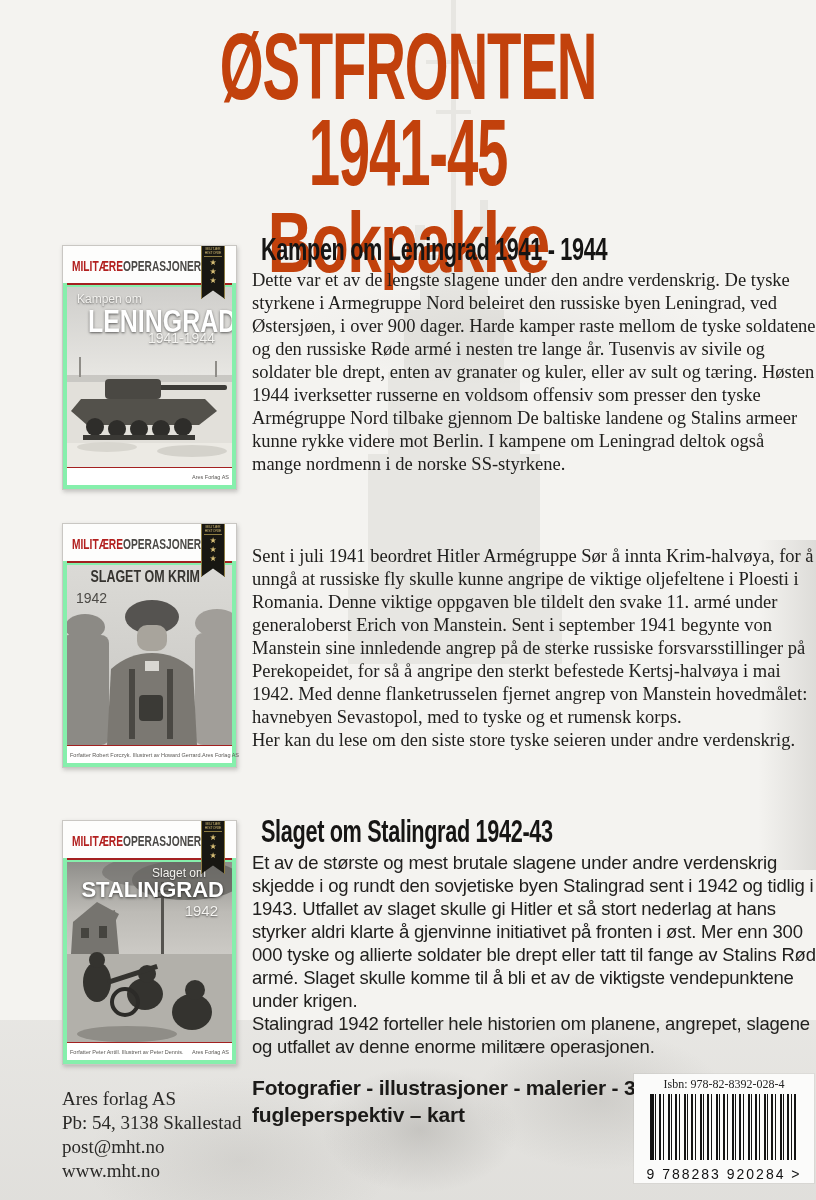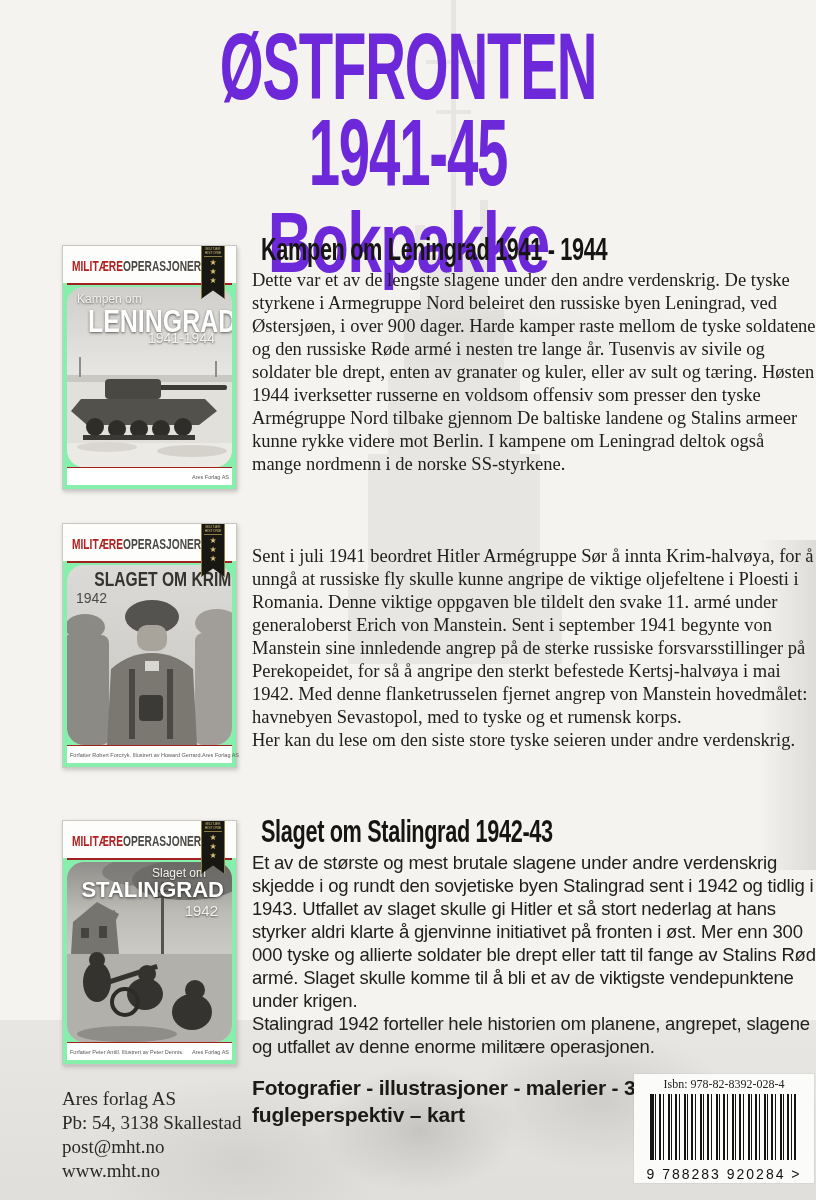--- a/index.html
+++ b/index.html
@@ -21,21 +21,21 @@
   }
   .ghost-right-mid {
     left:758px; top:540px; width:58px; height:330px;
     background:linear-gradient(90deg, rgba(130,128,122,0), rgba(130,128,122,.20));
   }
   .ghost-behind-text {
     left:250px; top:250px; width:560px; height:150px;
     background:radial-gradient(280px 70px at 45% 55%, rgba(140,138,130,.10), rgba(140,138,130,0) 75%);
   }
   
-  .poster-title { position:absolute; left:0; top:24px; width:816px; text-align:center; color:#6d28d9; }
+  .poster-title { position:absolute; left:0; top:24px; width:816px; text-align:center; color:#c2410c; }
   .poster-title .l1, .poster-title .l2 { display:block; line-height:.92; font-weight:900; }
   .poster-title .l1 span, .poster-title .l2 span { display:inline-block; transform-origin:center; }
   .poster-title .l1 span { font-size:94px; letter-spacing:-2px; transform:scaleX(.60); }
   .poster-title .l2 span { font-size:86px; letter-spacing:-2px; transform:scaleX(.72); }
   .poster-title .l2 { margin-top:6px; }
   
   .cover {
     position:absolute; left:62px; width:173px; height:243px; background:#86efac;
     border:1px solid #c9c7c3; box-shadow:1px 2px 4px rgba(60,58,54,.25);
   }
@@ -45,29 +45,29 @@
   .series .sq { display:inline-block; transform:scaleX(.68); transform-origin:left center; }
   .red-rule { position:absolute; left:4px; right:4px; top:37px; height:2px; background:#a32020; }
   .badge {
     position:absolute; right:11px; top:0; width:22px; height:52px; z-index:4;
     background:#181712; border:1px solid #8d7c42; border-top:none;
     clip-path:polygon(0 0,100% 0,100% 100%,50% 84%,0 100%);
     text-align:center;
   }
   .badge-head { display:block; margin:1px auto 0; width:18px; font-size:3.5px; line-height:4px; color:#d8bf76; border-bottom:1px solid #8d7c42; padding-bottom:1px; }
   .badge-stars { display:block; color:#d8bf76; font-size:8px; line-height:9px; white-space:pre-line; margin-top:1px; }
-  .photo { position:absolute; left:4px; right:4px; top:41px; bottom:22px; overflow:hidden; background:#d6d5d1;border-radius:17px; }
+  .photo { position:absolute; left:4px; right:4px; top:41px; bottom:22px; overflow:hidden; background:#d6d5d1; }
   .photo svg { display:block; width:100%; height:100%; }
   .ov { position:absolute; left:0; right:0; }
   .ov-pre  { top:5px; left:10px; right:auto; color:#f3f2ef; font-size:12px; text-shadow:0 1px 2px rgba(0,0,0,.55); }
   .ov-title { top:16px; text-align:center; color:#fff; font-weight:800; font-size:32px; text-shadow:0 1px 3px rgba(0,0,0,.6); }
   .ov-title span, .ov-title-dark span { display:inline-block; transform:scaleX(.78); transform-origin:center; letter-spacing:0; white-space:nowrap; }
   .ov-years { top:43px; text-align:center; padding-left:64px; color:#f5f4f1; font-size:14px; text-shadow:0 1px 2px rgba(0,0,0,.55); }
   
-  .ov-title-dark { top:3px; left:8px; text-align:right; color:#35332f; font-weight:800; font-size:20px; }
+  .ov-title-dark { top:3px; left:8px; text-align:left; color:#35332f; font-weight:800; font-size:16px; }
   .ov-years-dark { top:25px; left:9px; text-align:left; color:#4c4a46; font-size:14px; }
   
   .ov-pre-r { top:4px; left:auto; right:26px; color:#f3f2ef; font-size:12px; text-shadow:0 1px 2px rgba(0,0,0,.55); position:absolute; }
   .ov-title-r { top:15px; text-align:right; padding-right:8px; color:#fff; font-weight:800; font-size:22px; text-shadow:0 1px 3px rgba(0,0,0,.6);margin-left:6px; }
   .ov-years-r { top:40px; text-align:right; padding-right:14px; color:#f5f4f1; font-size:15px; text-shadow:0 1px 2px rgba(0,0,0,.55); }
   .cover-footer {
     position:absolute; left:4px; right:4px; bottom:4px; height:17px; background:#fff;
     border-top:1.5px solid #a32020; display:flex; justify-content:space-between; align-items:center;
     padding:0 3px; font-size:5.5px; color:#5a5855; white-space:nowrap;
   }

